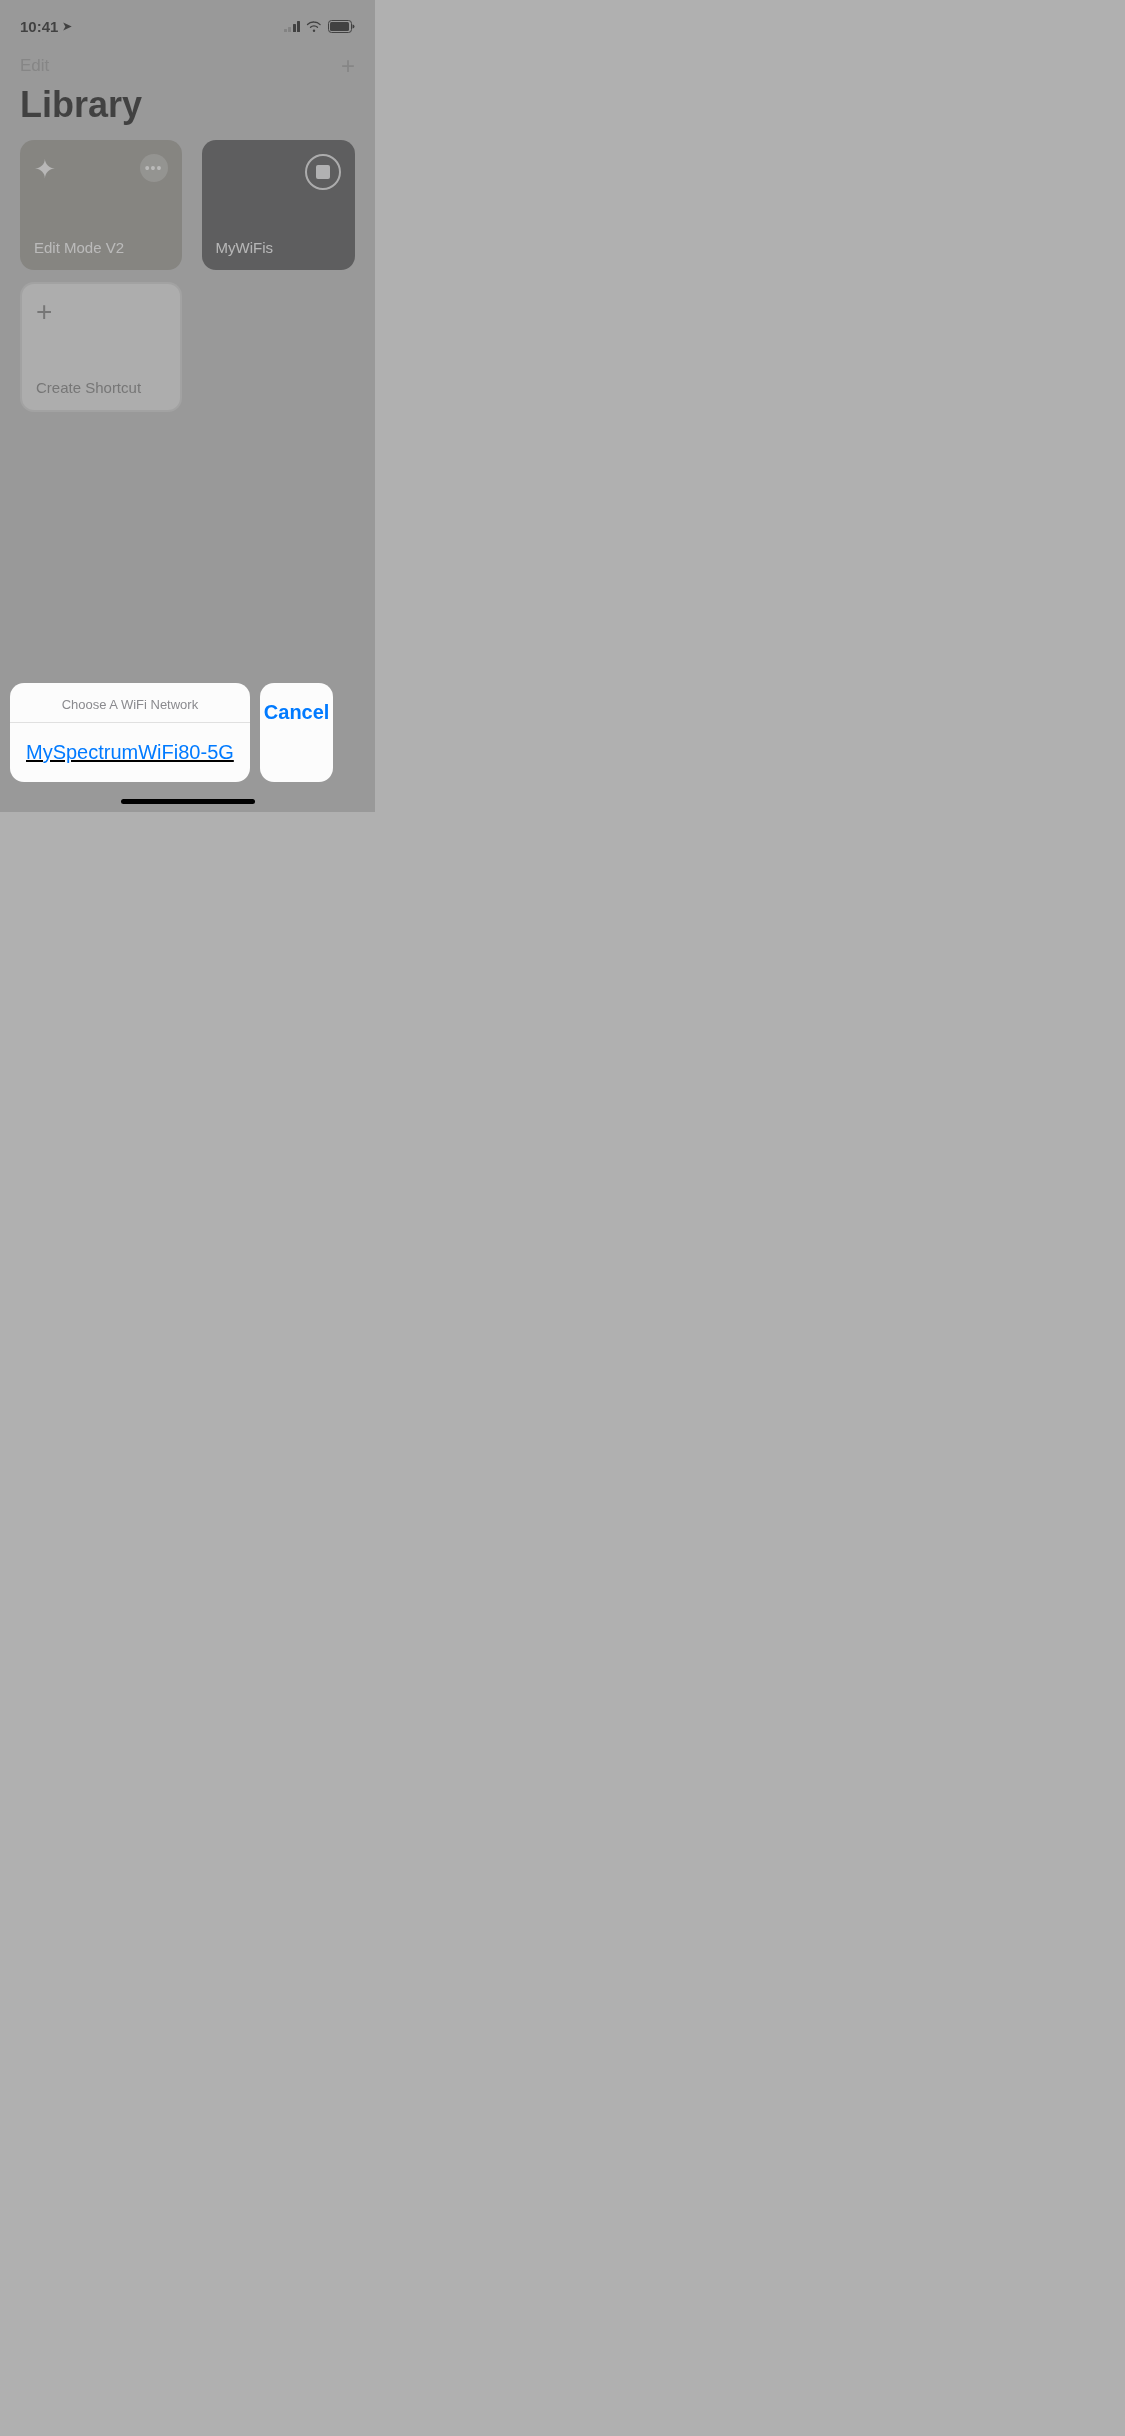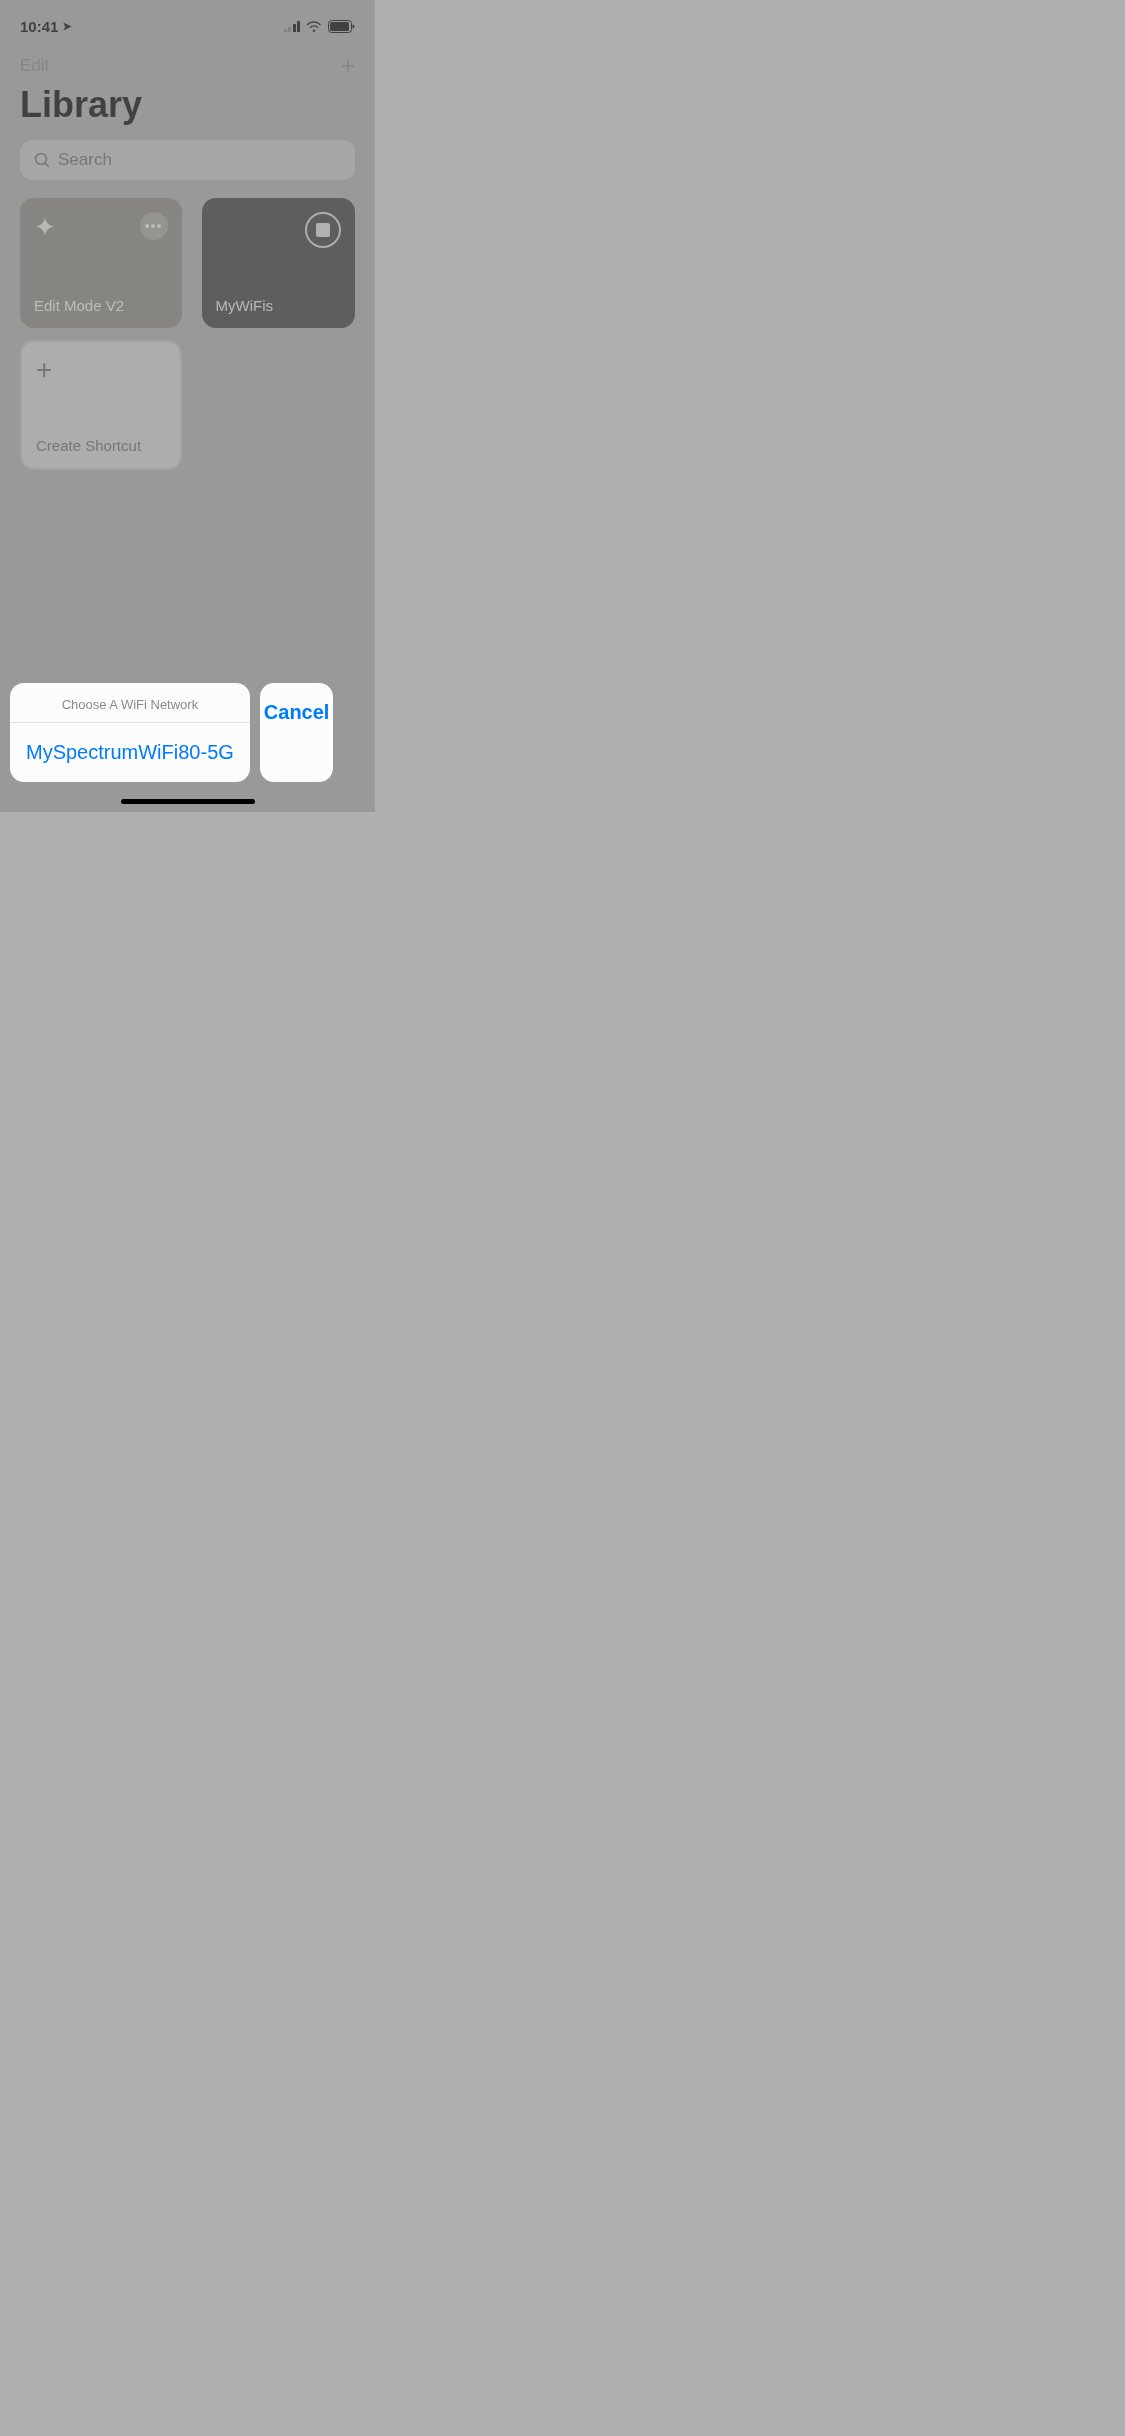--- a/index.html
+++ b/index.html
@@ -245,20 +245,21 @@
 
     .sheet-option {
       display: flex;
       align-items: center;
       justify-content: center;
       padding: 18px 16px;
       cursor: pointer;
       border: none;
       background: none;
       width: 100%;
+      text-decoration: underline;
     }
 
     .sheet-option-text {
       font-size: 20px;
       color: #007aff;
       font-weight: 400;
     }
 
     .cancel-sheet {
       background: rgba(255,255,255,0.97);
@@ -330,27 +331,20 @@
 </div>
 
 <div class="main-content">
   <div class="top-bar">
     <button class="edit-btn">Edit</button>
     <button class="add-btn">+</button>
   </div>
 
   <div class="page-title">Library</div>
 
-  <div class="search-bar">
-    <svg width="16" height="16" viewBox="0 0 16 16" fill="none">
-      <circle cx="7" cy="7" r="5.5" stroke="#6b6b6b" stroke-width="1.5"></circle>
-      <line x1="11" y1="11" x2="14.5" y2="14.5" stroke="#6b6b6b" stroke-width="1.5" stroke-linecap="round"></line>
-    </svg>
-    <span class="search-placeholder">Search</span>
-  </div>
 
   <div class="shortcuts-grid">
 
     <div class="shortcut-card dark-mode">
       <div class="card-top">
         <span class="wand-icon">✦</span>
         <button class="more-btn">
           <span class="more-dots">•••</span>
         </button>
       </div>

